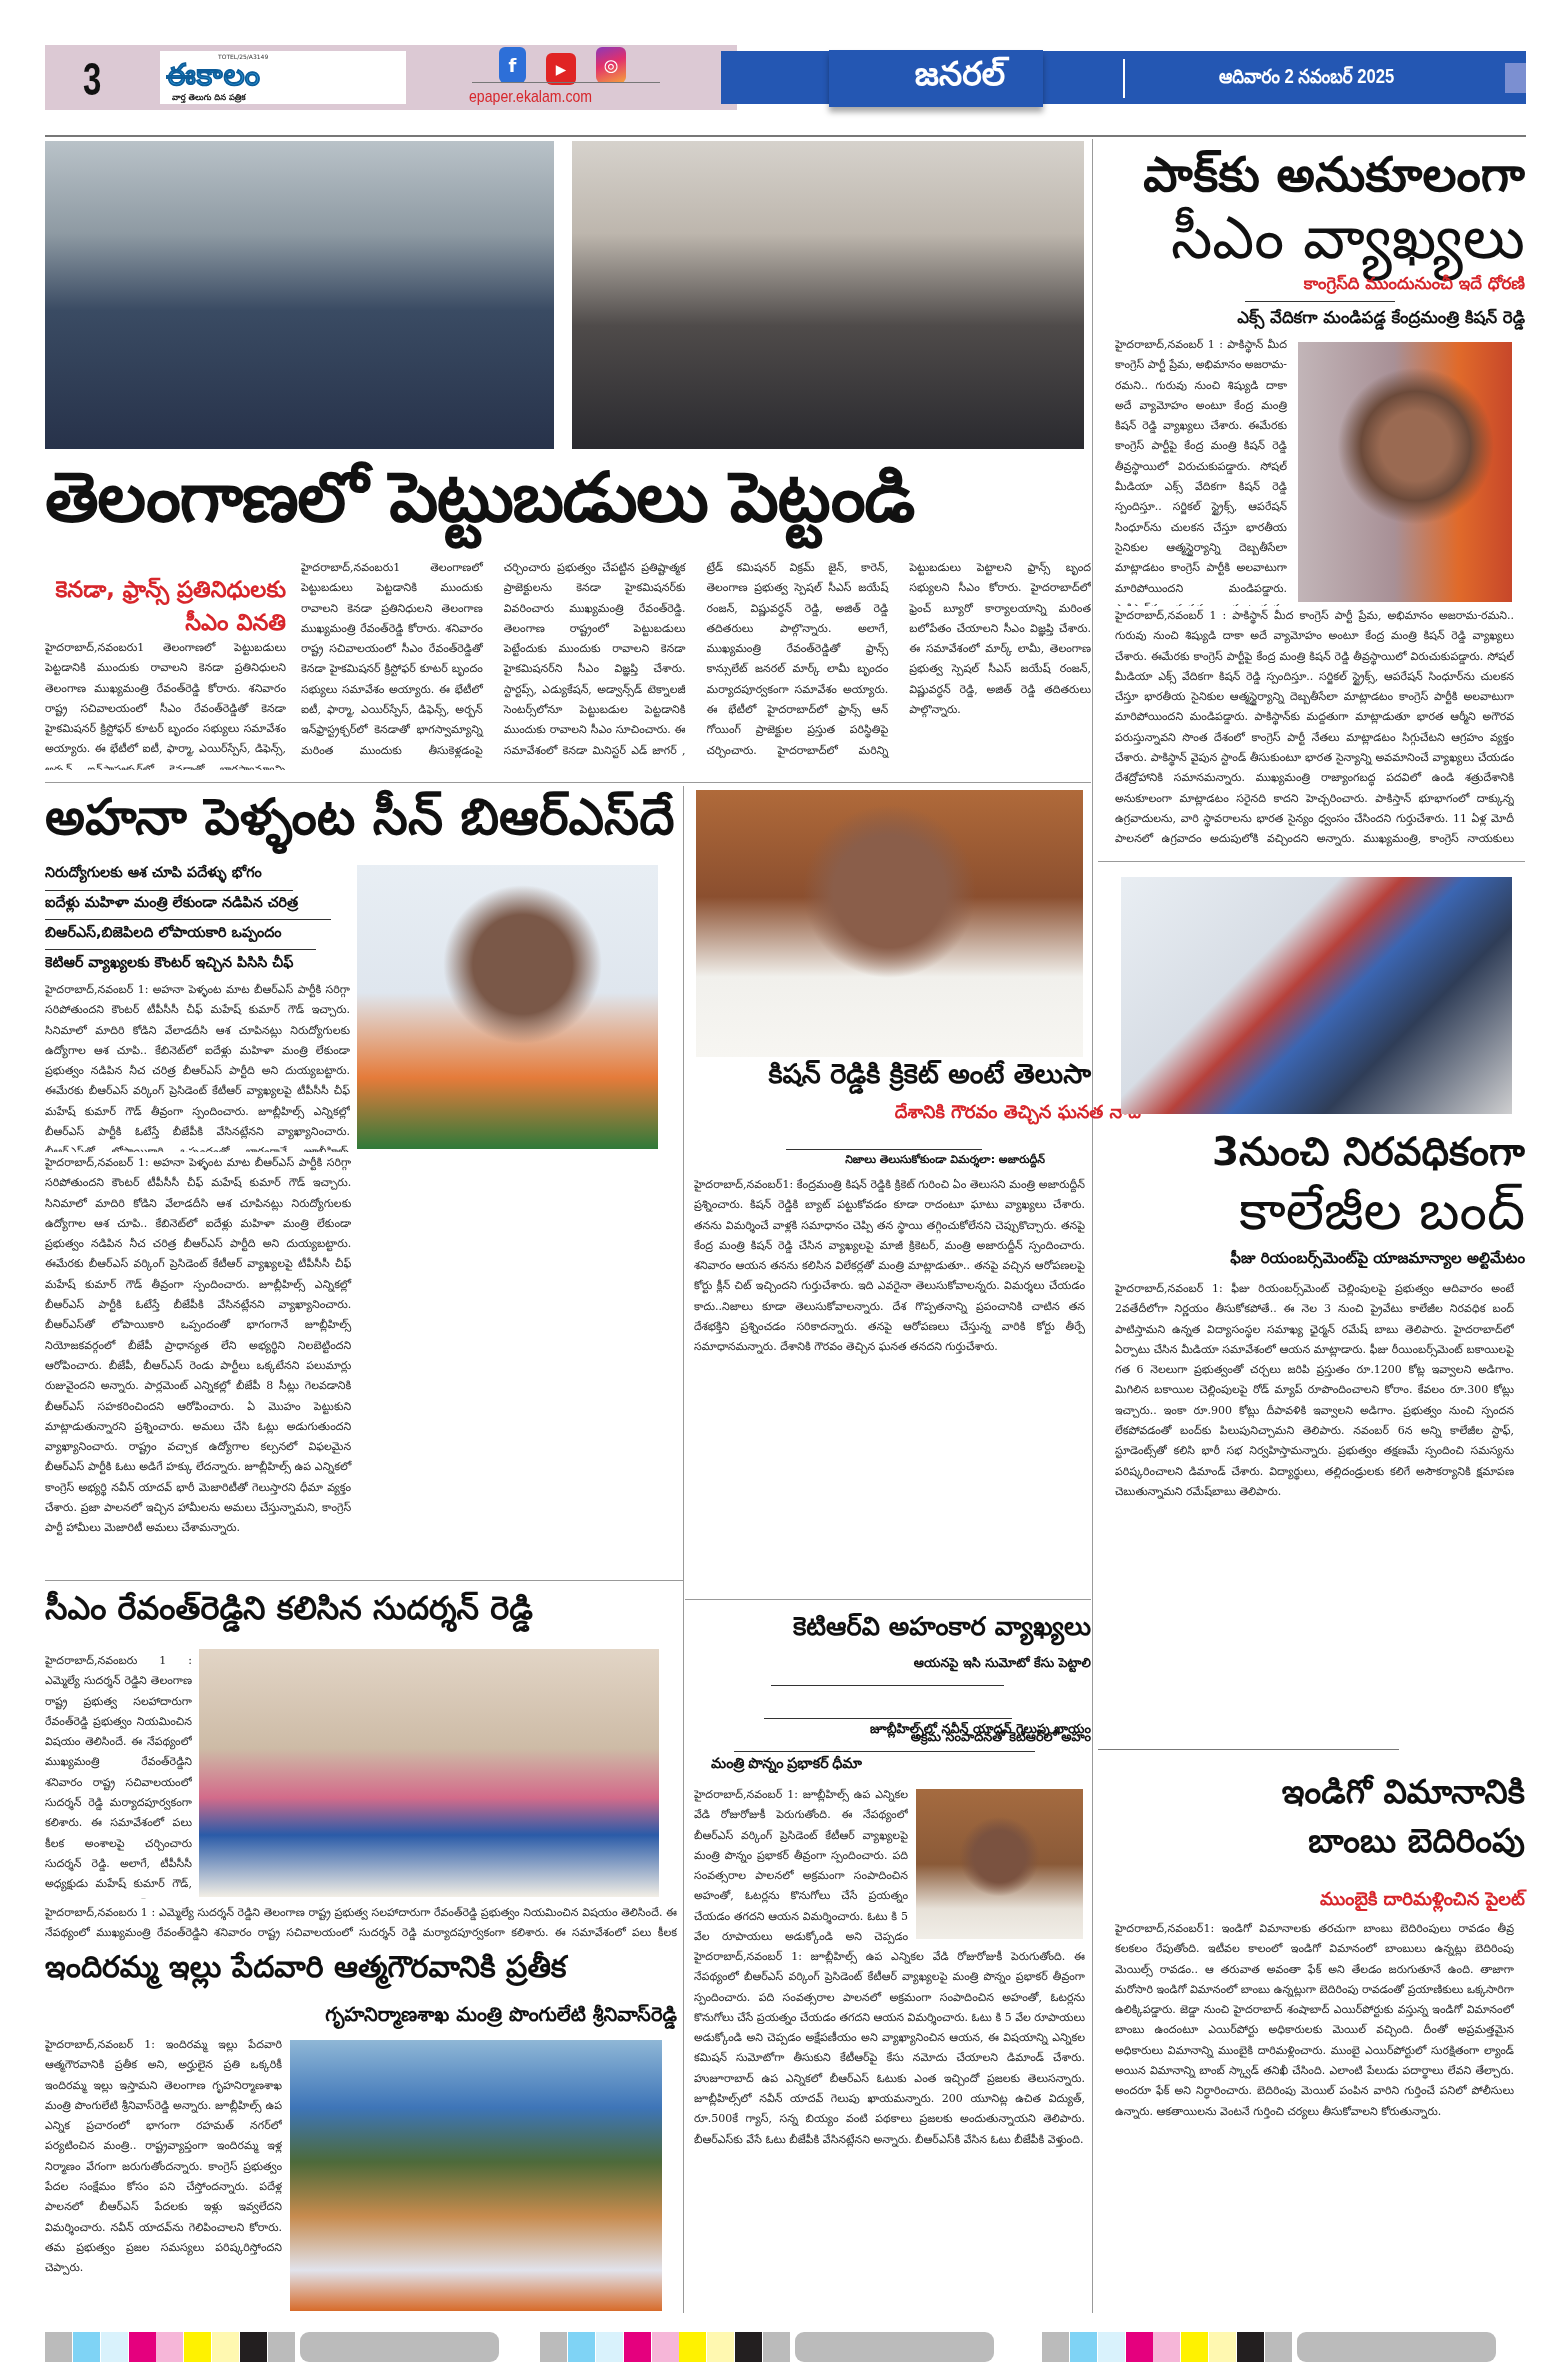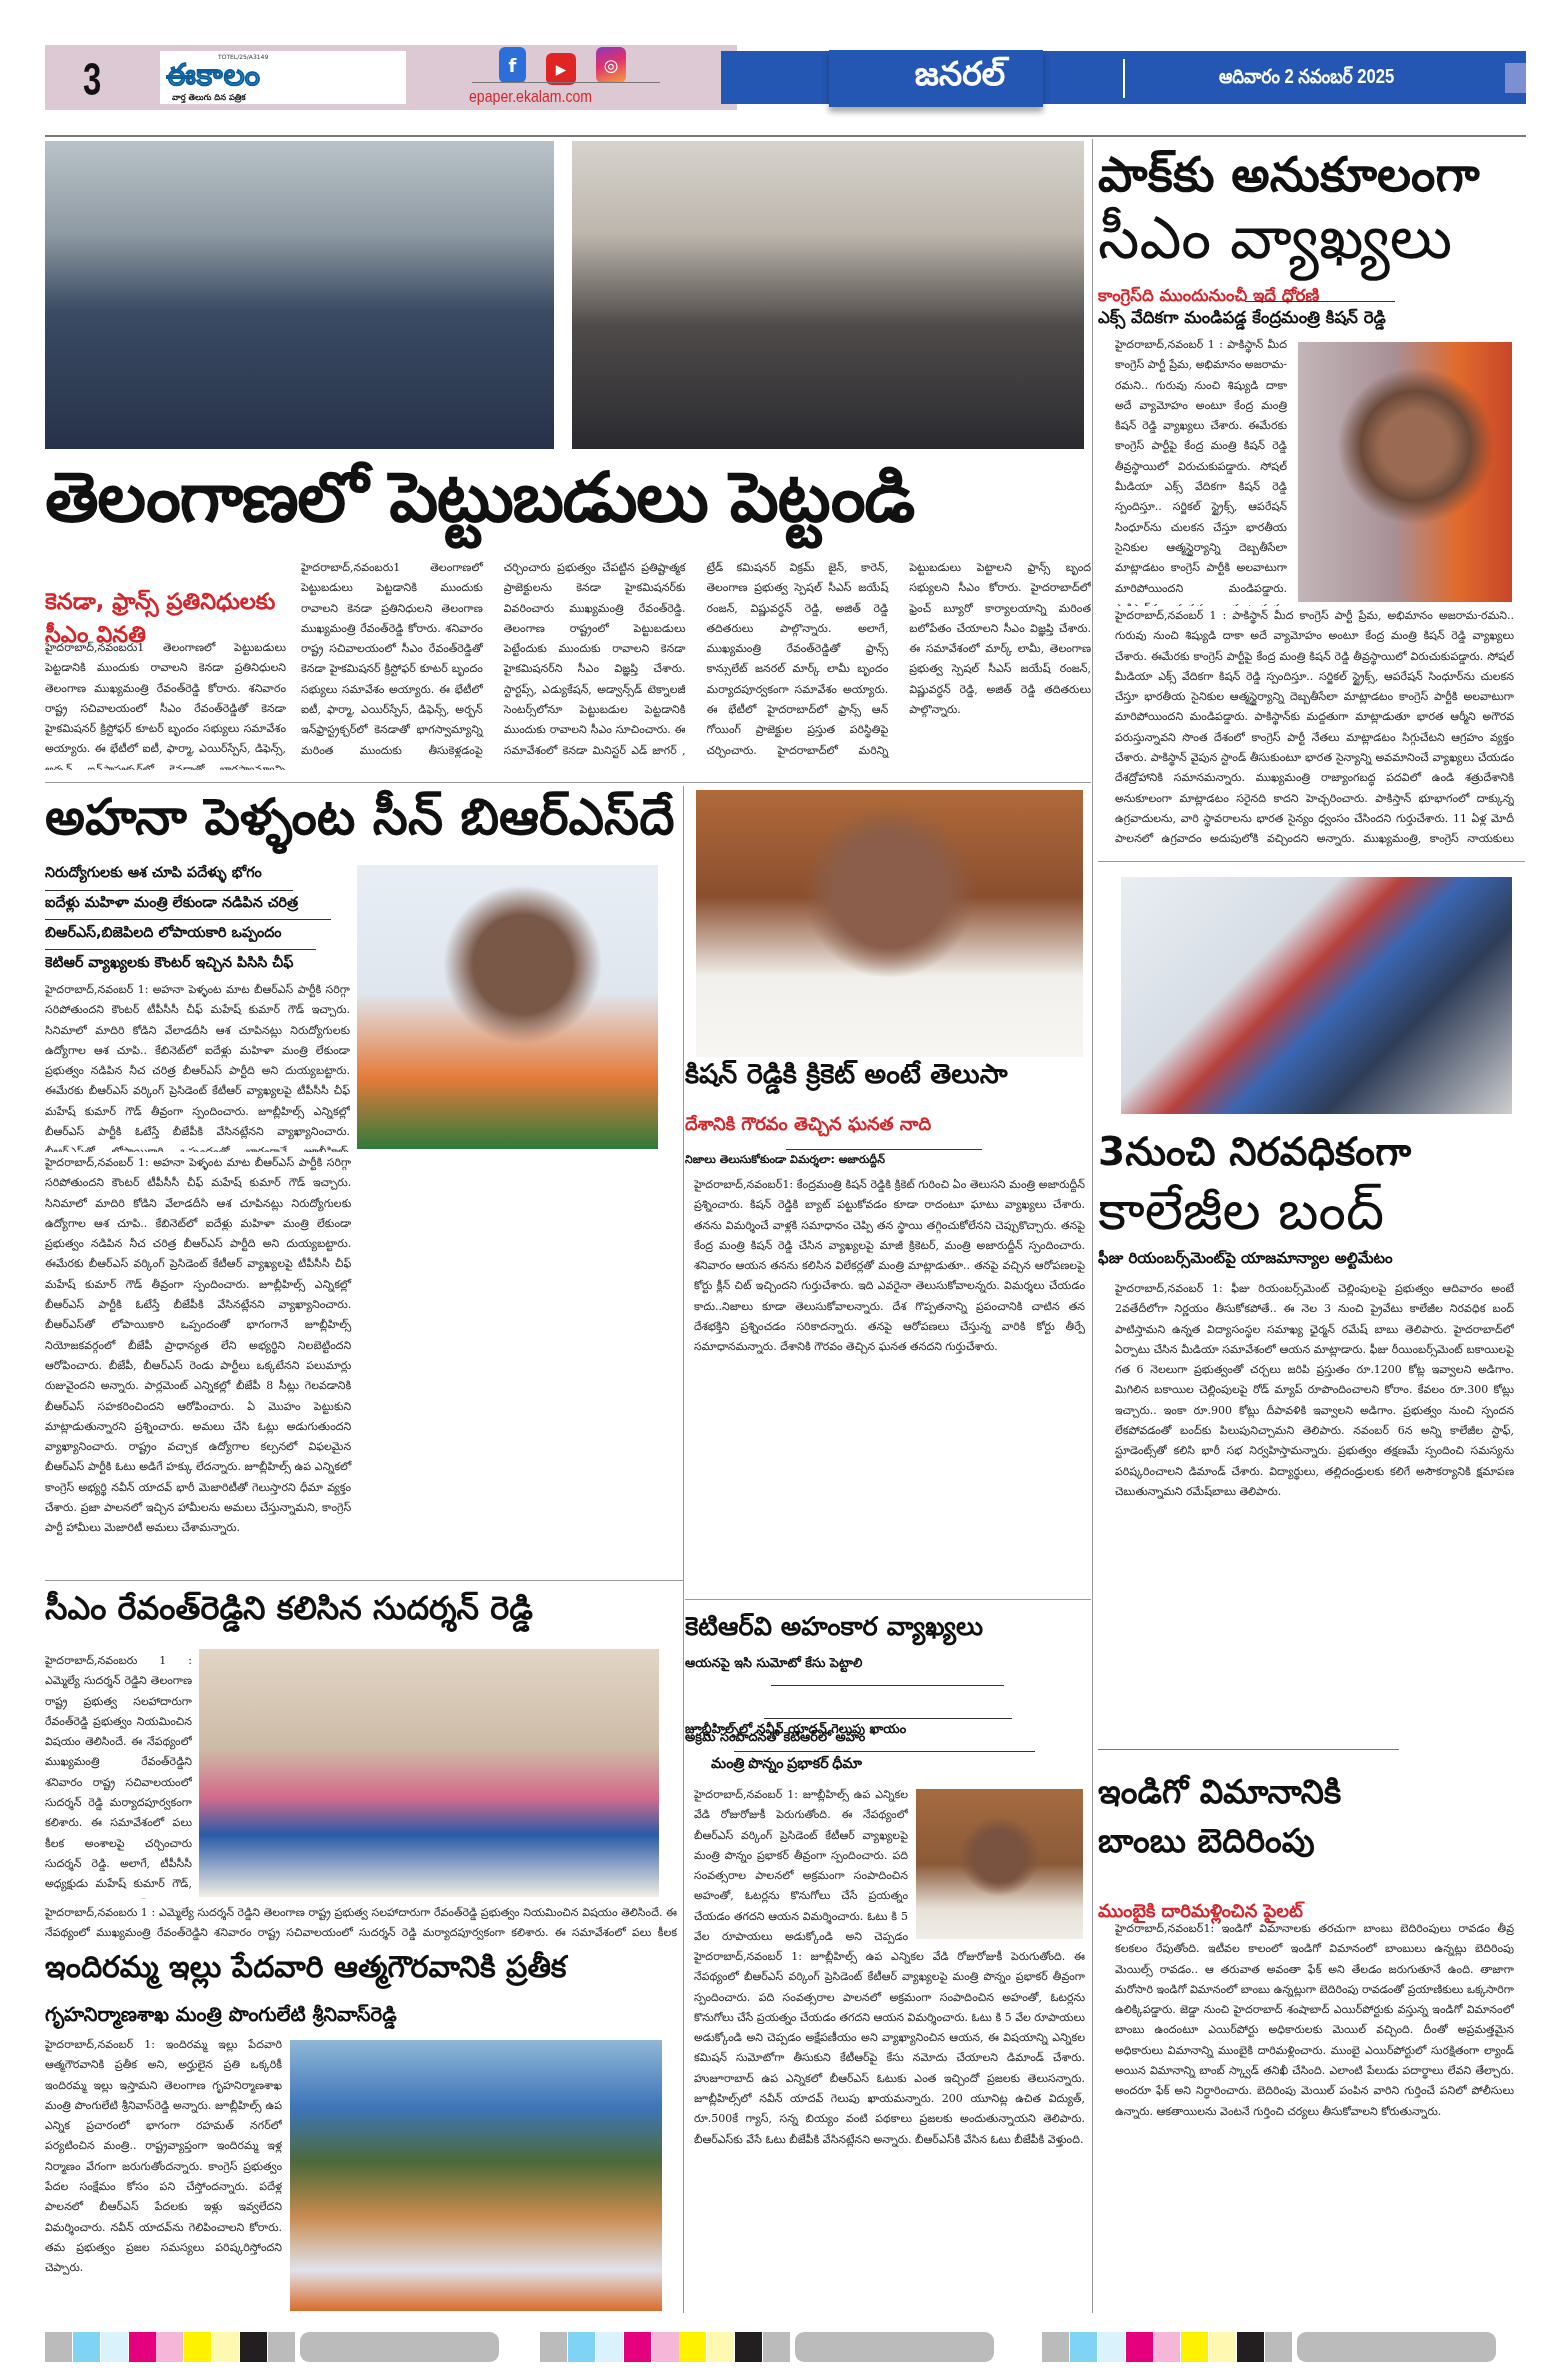--- a/index.html
+++ b/index.html
@@ -38,23 +38,23 @@
   .ph-kishan { background: radial-gradient(circle at 55% 40%, #9a6a52 0 18%, #6b4a3a 28%, transparent 40%), linear-gradient(90deg, #c2b5b8 0%, #a89096 45%, #e06a2a 75%, #c7472a 100%); }
   .ph-mahesh { background: radial-gradient(circle at 55% 35%, #7a5848 0 20%, transparent 32%), linear-gradient(180deg, #e8eef4 0%, #dfe6ee 45%, #e57b3a 75%, #2f7a3a 100%); }
   .ph-azhar { background: radial-gradient(circle at 50% 38%, #8a5e4a 0 22%, transparent 34%), linear-gradient(180deg, #b06a3a 0%, #8b4f2f 40%, #f1f0ec 70%, #f7f6f2 100%); }
   .ph-college { background: linear-gradient(135deg, #e9eef3 0%, #d7dde5 35%, #b7413b 45%, #3b66b3 55%, #2f3d57 70%, #cfcfd0 100%); }
   .ph-sudarshan { background: linear-gradient(180deg, #e2d5c6 0%, #cdbba6 40%, #d36b8a 60%, #2a5ba8 75%, #f3efe6 100%); }
   .ph-ponnam { background: radial-gradient(circle at 50% 45%, #7a5240 0 22%, transparent 34%), linear-gradient(180deg, #a56b40 0%, #8a5a38 50%, #e7e1d8 80%, #f1eee8 100%); }
   .ph-indiramma { background: linear-gradient(180deg, #8fb7d6 0%, #3e75b8 25%, #4d6a3a 45%, #c78b4e 65%, #e1e3ec 85%, #d76b2a 100%); }
 
   
   .hl { font-weight: bold; color: #111; line-height: 1.1; }
-  .hl-red { color: #d7262b; font-weight: bold; margin-top: 12px; }
+  .hl-red { color: #d7262b; font-weight: bold; }
   .sub { font-weight: bold; color: #111; }
-  .center { text-align: left; }
+  .center { text-align: right; }
   .hrule { height: 0.8px; background: #333; }
 
   
   .body { font-family: "DejaVu Serif", serif; font-size: 11px; line-height: 20.3px; color: #222; text-align: justify; overflow: hidden; }
   .cols4 { column-count: 4; column-gap: 21px; column-fill: auto; }
   .cols2 { column-count: 2; column-gap: 19.6px; column-fill: auto; }
   .pill { top: 2332px; height: 30px; background: #b9b9b9; border-radius: 9px; }
 </style>
 </head>
 <body>

